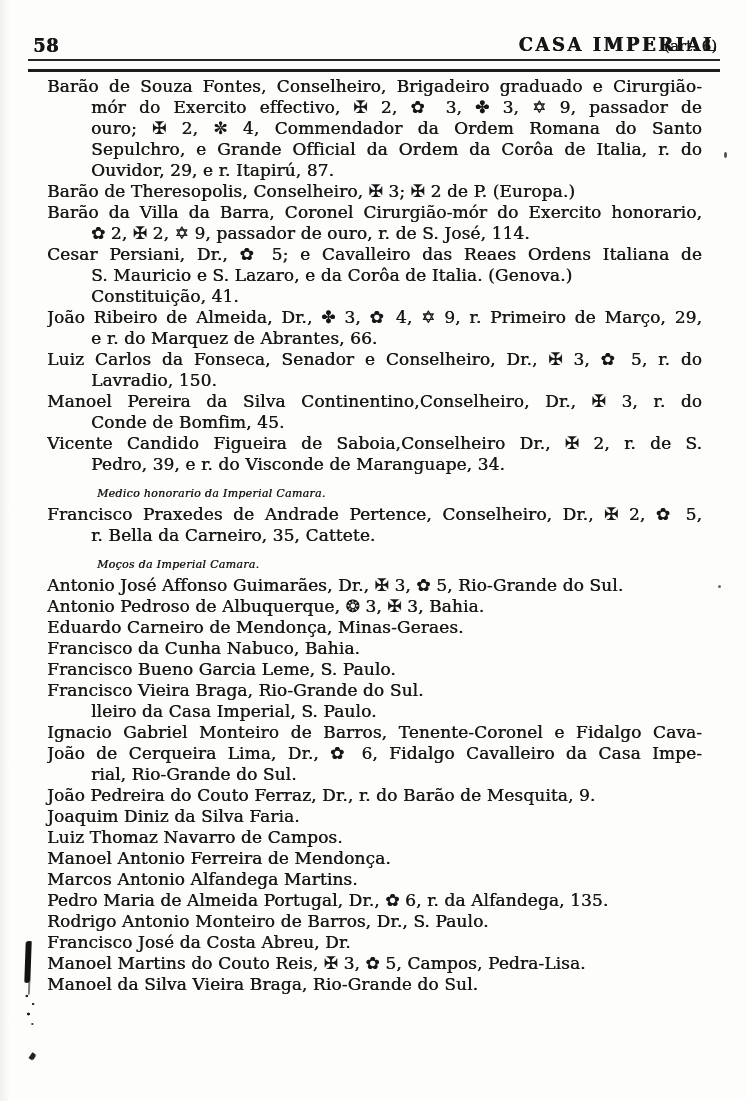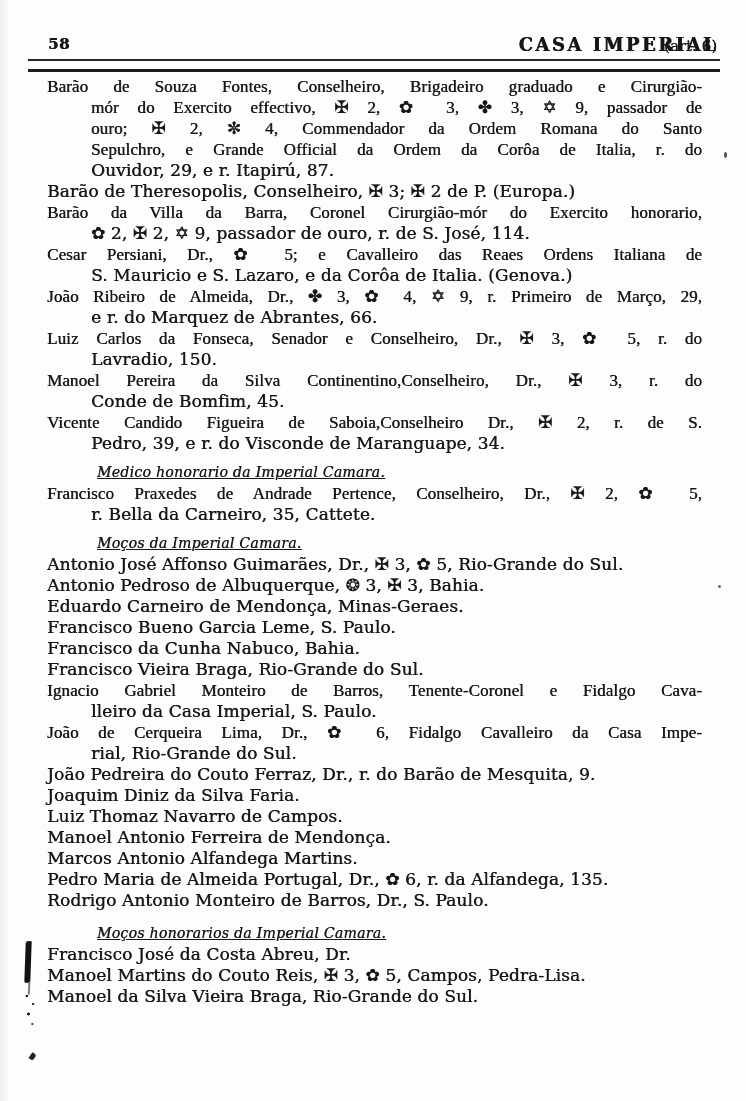--- a/index.html
+++ b/index.html
@@ -22,23 +22,23 @@
   
   .running-head {
     position: absolute;
     top: 33px;
     left: 30px;
     right: 28px;
     height: 24px;
   }
   .page-number {
     position: absolute;
-    left: 18px;
+    left: 3px;
     top: 2px;
-    font-size: 15px;
+    font-size: 18px;
     font-weight: bold;
     letter-spacing: 0.5px;
     text-shadow: 0.5px 0 0 currentColor;
   }
   .head-title {
     position: absolute;
     left: 0;
     right: 0;
     top: 1px;
     text-align: right;
@@ -81,33 +81,31 @@
     text-shadow: 0.45px 0 0 rgba(20,20,20,0.85);
   }
   .line.ind {
     padding-left: 44px;
   }
   .line.just {
     white-space: normal;
     text-align: justify;
     text-align-last: justify;
     overflow: hidden;
-    font-family: Liberation Serif, serif;
   }
   .heading {
-    font-size: 14px;
+    font-size: 11px;
     line-height: 21px;
     height: 21px;
     font-style: italic;
     padding-left: 50px;
     letter-spacing: 0.3px;
     text-shadow: 0.4px 0 0 rgba(20,20,20,0.8);
     margin-top: 8px;
     margin-bottom: 0;
-    text-decoration: underline;
   }
   .heading.h2 { }
   .heading.h3 { margin-top: 12px; }
   
   .artifact { position: absolute; pointer-events: none; }
   .ink-bar {
     left: 25px; top: 941px;
     width: 6px; height: 42px;
     background: #131313;
     border-radius: 3px 1px 4px 2px;
@@ -158,20 +156,21 @@
       </div>
       <div class="entry">
         <div class="line just">Barão da Villa da Barra, Coronel Cirurgião-mór do Exercito honorario,</div>
         <div class="line ind">✿ 2, ✠ 2, ✡ 9,  passador de ouro, r. de S. José, 114.</div>
       </div>
       <div class="entry">
         <div class="line just">Cesar Persiani, Dr., ✿ 5; e Cavalleiro das Reaes Ordens Italiana de</div>
         <div class="line ind">S. Mauricio e S. Lazaro, e da Corôa de Italia. (Genova.)</div>
       </div>
       <div class="entry">
+        <div class="line ind">Constituição, 41.</div>
       </div>
       <div class="entry">
         <div class="line just">João Ribeiro de Almeida, Dr., ✤ 3, ✿ 4, ✡ 9, r. Primeiro de Março, 29,</div>
         <div class="line ind">e r. do Marquez de Abrantes, 66.</div>
       </div>
       <div class="entry">
         <div class="line just">Luiz Carlos da Fonseca, Senador e Conselheiro, Dr., ✠ 3, ✿ 5, r. do</div>
         <div class="line ind">Lavradio, 150.</div>
       </div>
       <div class="entry">
@@ -191,31 +190,31 @@
       <div class="entry">
         <div class="line">Antonio José Affonso Guimarães, Dr., ✠ 3, ✿ 5, Rio-Grande do Sul.</div>
       </div>
       <div class="entry">
         <div class="line">Antonio Pedroso de Albuquerque, ❂ 3, ✠ 3, Bahia.</div>
       </div>
       <div class="entry">
         <div class="line">Eduardo Carneiro de Mendonça, Minas-Geraes.</div>
       </div>
       <div class="entry">
+        <div class="line">Francisco da Cunha Nabuco, Bahia.</div>
+      </div>
+      <div class="entry">
         <div class="line">Francisco Bueno Garcia Leme, S. Paulo.</div>
       </div>
       <div class="entry">
-        <div class="line">Francisco da Cunha Nabuco, Bahia.</div>
-      </div>
-      <div class="entry">
         <div class="line">Francisco Vieira Braga, Rio-Grande do Sul.</div>
       </div>
       <div class="entry">
+        <div class="line ind">lleiro da Casa Imperial, S. Paulo.</div>
         <div class="line just">Ignacio Gabriel Monteiro de Barros, Tenente-Coronel e Fidalgo Cava-</div>
-        <div class="line ind">lleiro da Casa Imperial, S. Paulo.</div>
       </div>
       <div class="entry">
         <div class="line just">João de Cerqueira Lima, Dr., ✿ 6, Fidalgo Cavalleiro da Casa Impe-</div>
         <div class="line ind">rial, Rio-Grande do Sul.</div>
       </div>
       <div class="entry">
         <div class="line">João Pedreira do Couto Ferraz, Dr., r. do Barão de Mesquita, 9.</div>
       </div>
       <div class="entry">
         <div class="line">Joaquim Diniz da Silva Faria.</div>
@@ -228,21 +227,20 @@
       </div>
       <div class="entry">
         <div class="line">Marcos Antonio Alfandega Martins.</div>
       </div>
       <div class="entry">
         <div class="line">Pedro Maria de Almeida Portugal, Dr., ✿ 6, r. da Alfandega, 135.</div>
       </div>
       <div class="entry">
         <div class="line">Rodrigo Antonio Monteiro de Barros, Dr., S. Paulo.</div>
       </div>
-      <div class="heading h3">Moços honorarios da Imperial Camara.</div>
       <div class="entry">
         <div class="line">Francisco José da Costa Abreu, Dr.</div>
       </div>
       <div class="entry">
         <div class="line">Manoel Martins do Couto Reis, ✠ 3, ✿ 5, Campos, Pedra-Lisa.</div>
       </div>
       <div class="entry">
         <div class="line">Manoel da Silva Vieira Braga, Rio-Grande do Sul.</div>
       </div>
     </div>

